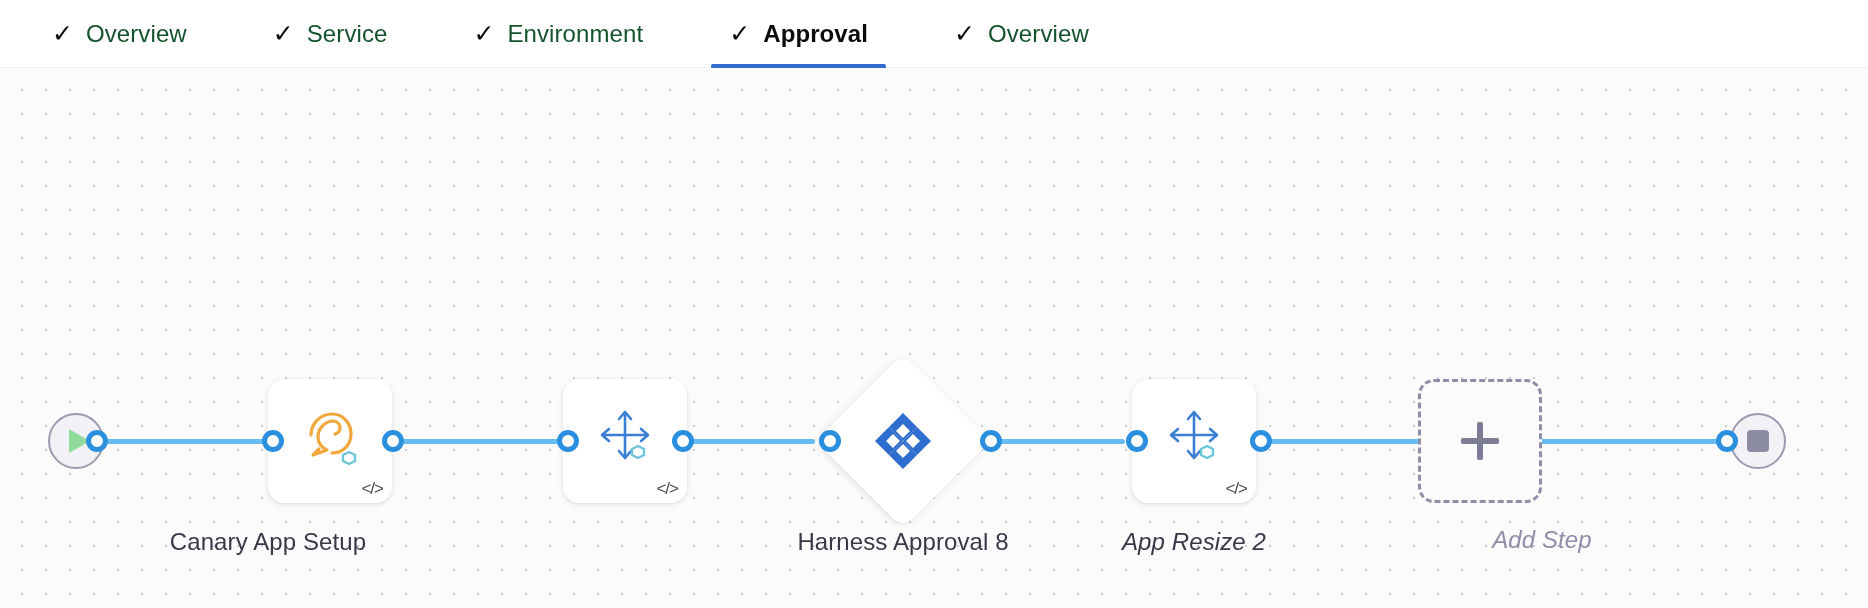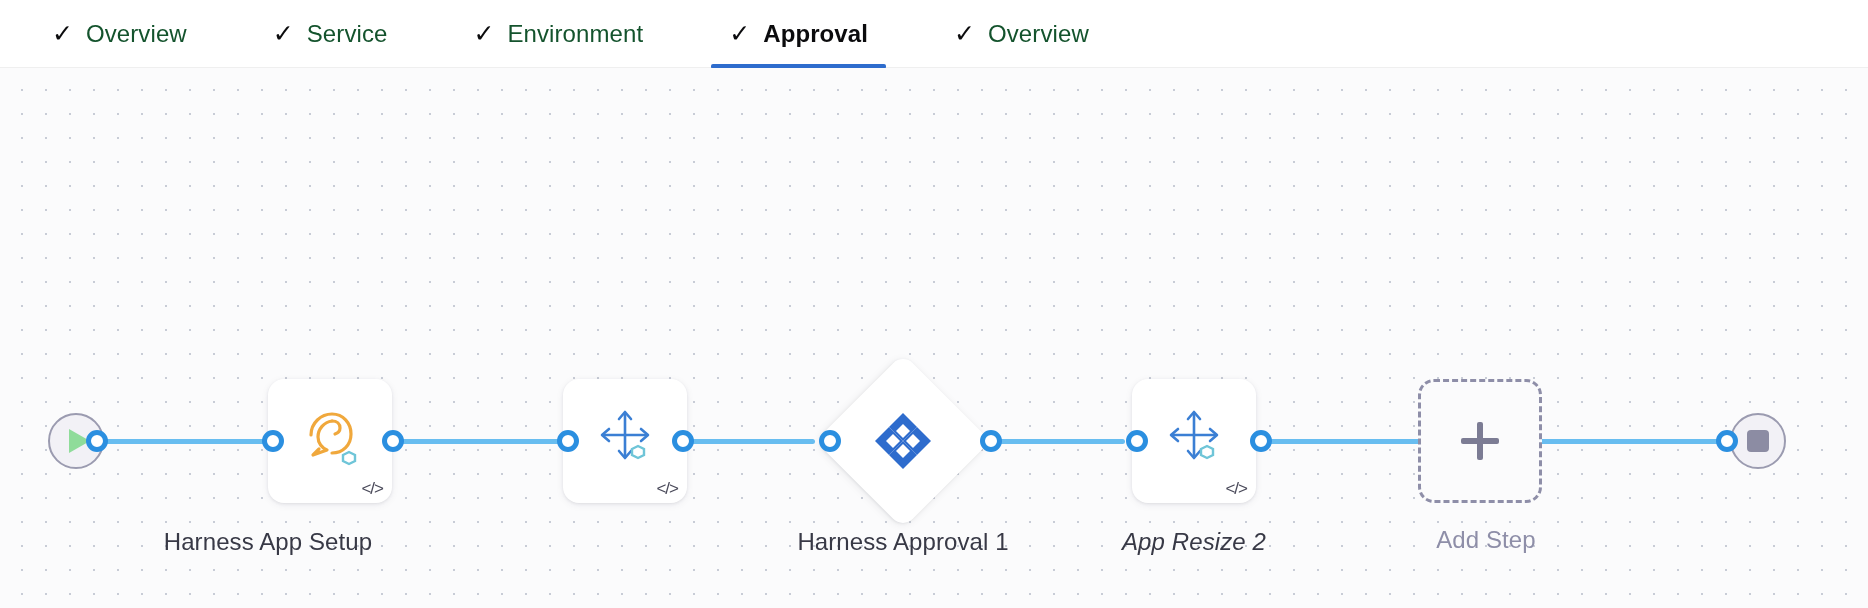--- a/index.html
+++ b/index.html
@@ -235,21 +235,21 @@
     <div class="icon-wrap">
       <svg width="62" height="62" viewBox="0 0 62 62">
         <path d="M12 30 C12 18, 22 9, 33 9 C44 9, 52 18, 52 29 C52 40, 44 48, 33 48" fill="none" stroke="#f0a83c" stroke-width="3.2" stroke-linecap="round"></path>
         <path d="M33 16 C25 17, 19 24, 19 32 C19 38, 23 43, 28 45 L14 50 L20 44" fill="none" stroke="#f0a83c" stroke-width="3.2" stroke-linecap="round" stroke-linejoin="round"></path>
         <path d="M33 16 C38 16, 41 19, 41 23 C41 26, 39 28, 36 29" fill="none" stroke="#f0a83c" stroke-width="3.2" stroke-linecap="round"></path>
         <polygon points="44,50 50,47 56,50 56,56 50,59 44,56" fill="#ffffff" stroke="#6fc5d8" stroke-width="2.4"></polygon>
       </svg>
     </div>
     <span class="code-badge">&lt;/&gt;</span>
   </div>
-  <div class="label" style="left:158px;">Harness App Setup</div>
+  <div class="label" style="left:158px;">Canary App Setup</div>
 
   <div class="dot" style="left:557px;"></div>
   <div class="dot" style="left:672px;"></div>
   <div class="card" style="left:563px;">
     <div class="icon-wrap">
       <svg width="62" height="62" viewBox="0 0 62 62">
         <g fill="none" stroke="#3b7fd4" stroke-width="2.6" stroke-linecap="round" stroke-linejoin="round">
           <line x1="31" y1="8" x2="31" y2="52"></line>
           <line x1="9" y1="30" x2="53" y2="30"></line>
           <polyline points="25,14 31,7 37,14"></polyline>
@@ -275,21 +275,21 @@
         <path d="M2 30 L16 16 L30 30 L16 44 Z"></path>
       </g>
       <g fill="#ffffff">
         <path d="M30 13 L37 20 L30 27 L23 20 Z"></path>
         <path d="M47 30 L40 37 L33 30 L40 23 Z"></path>
         <path d="M30 47 L23 40 L30 33 L37 40 Z"></path>
         <path d="M13 30 L20 23 L27 30 L20 37 Z"></path>
       </g>
     </svg>
   </div>
-  <div class="label" style="left:793px;">Harness Approval 1</div>
+  <div class="label" style="left:793px;">Harness Approval 8</div>
 
   <div class="dot" style="left:1126px;"></div>
   <div class="dot" style="left:1250px;"></div>
   <div class="card" style="left:1132px;">
     <div class="icon-wrap">
       <svg width="62" height="62" viewBox="0 0 62 62">
         <g fill="none" stroke="#3b7fd4" stroke-width="2.6" stroke-linecap="round" stroke-linejoin="round">
           <line x1="31" y1="8" x2="31" y2="52"></line>
           <line x1="9" y1="30" x2="53" y2="30"></line>
           <polyline points="25,14 31,7 37,14"></polyline>
@@ -301,20 +301,20 @@
       </svg>
     </div>
     <span class="code-badge">&lt;/&gt;</span>
   </div>
   <div class="label" style="left:1084px;font-style:italic;">App Resize 2</div>
 
   <div class="addstep" style="left:1418px;">
     <span class="plus-h"></span>
     <span class="plus-v"></span>
   </div>
-  <div class="label muted" style="left:1376px;top:450px;">Add Step</div>
+  <div class="label muted" style="left:1432px;top:450px;font-style:italic;">Add Step</div>
 
   <div class="dot" style="left:1716px;"></div>
   <div class="terminal" style="left:1730px;">
     <span class="stop-sq"></span>
   </div>
 
 </div>
 
 </body></html>

